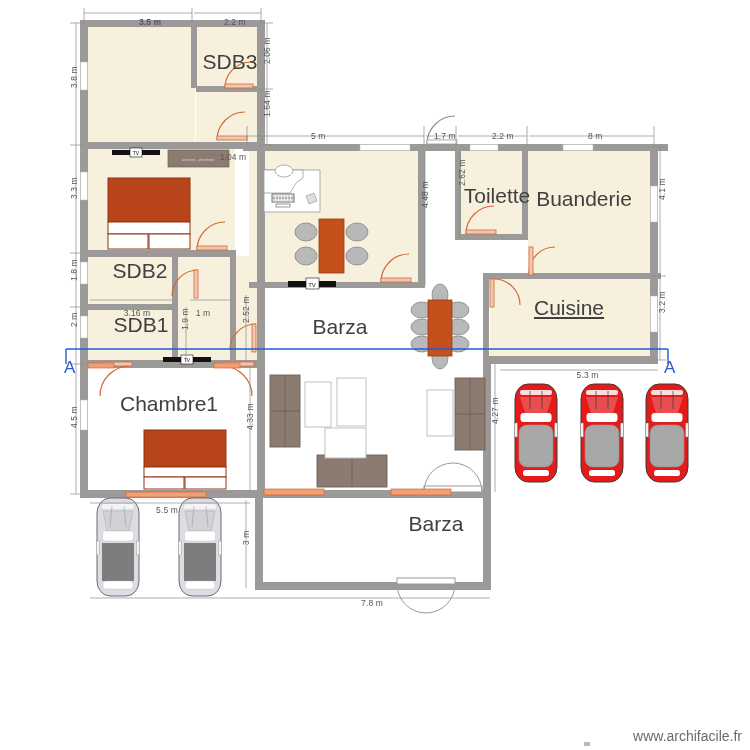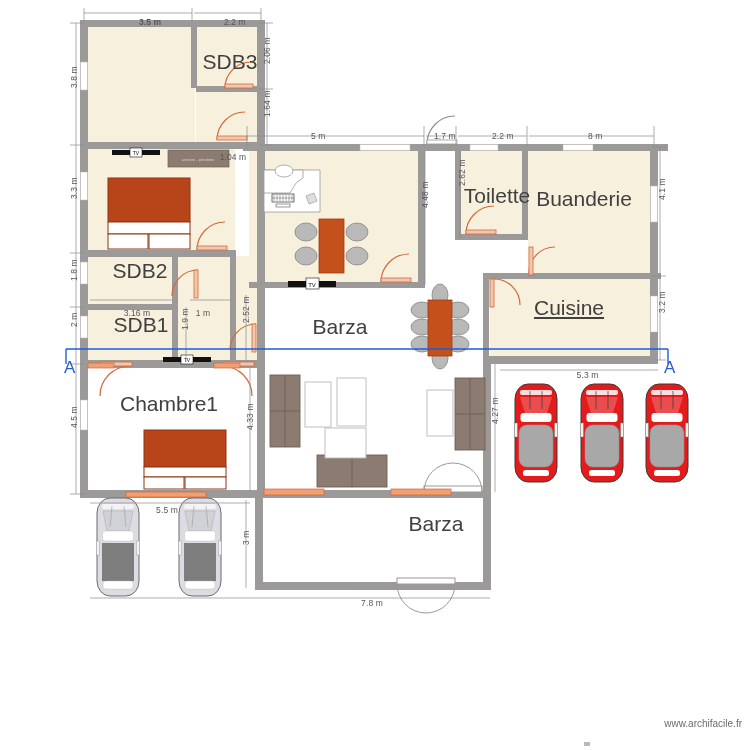--- a/index.html
+++ b/index.html
@@ -6,21 +6,21 @@
   body{width:750px;height:750px;position:relative;overflow:hidden;
        font-family:"Liberation Sans","DejaVu Sans",sans-serif;color:#000;}
   #plan{position:absolute;left:0;top:0;width:750px;height:750px;}
   .room-label{position:absolute;font-size:21px;color:#404040;white-space:nowrap;
               font-family:"Liberation Sans","DejaVu Sans",sans-serif;}
   .dim{position:absolute;font-size:8.5px;color:#55555c;white-space:nowrap;
        font-family:"Liberation Sans","DejaVu Sans",sans-serif;letter-spacing:.1px;}
   .dim.vert{transform-origin:0 0;transform:rotate(-90deg);}
   .secmark{position:absolute;font-size:17px;color:#2a5bd7;
            font-family:"Liberation Sans","DejaVu Sans",sans-serif;}
-  .footer{position:absolute;right:8px;bottom:21px;font-size:10px;color:#6b6b6b;
+  .footer{position:absolute;right:8px;bottom:6px;font-size:14px;color:#6b6b6b;
           font-family:"Liberation Sans","DejaVu Sans",sans-serif;}
   .tinymark{position:absolute;left:584px;top:742px;width:6px;height:4px;background:#b9b9b9;}
 </style>
 </head>
 <body>
 
 <svg id="plan" viewBox="0 0 750 750">
   <defs>
     <g id="carTop">
 

